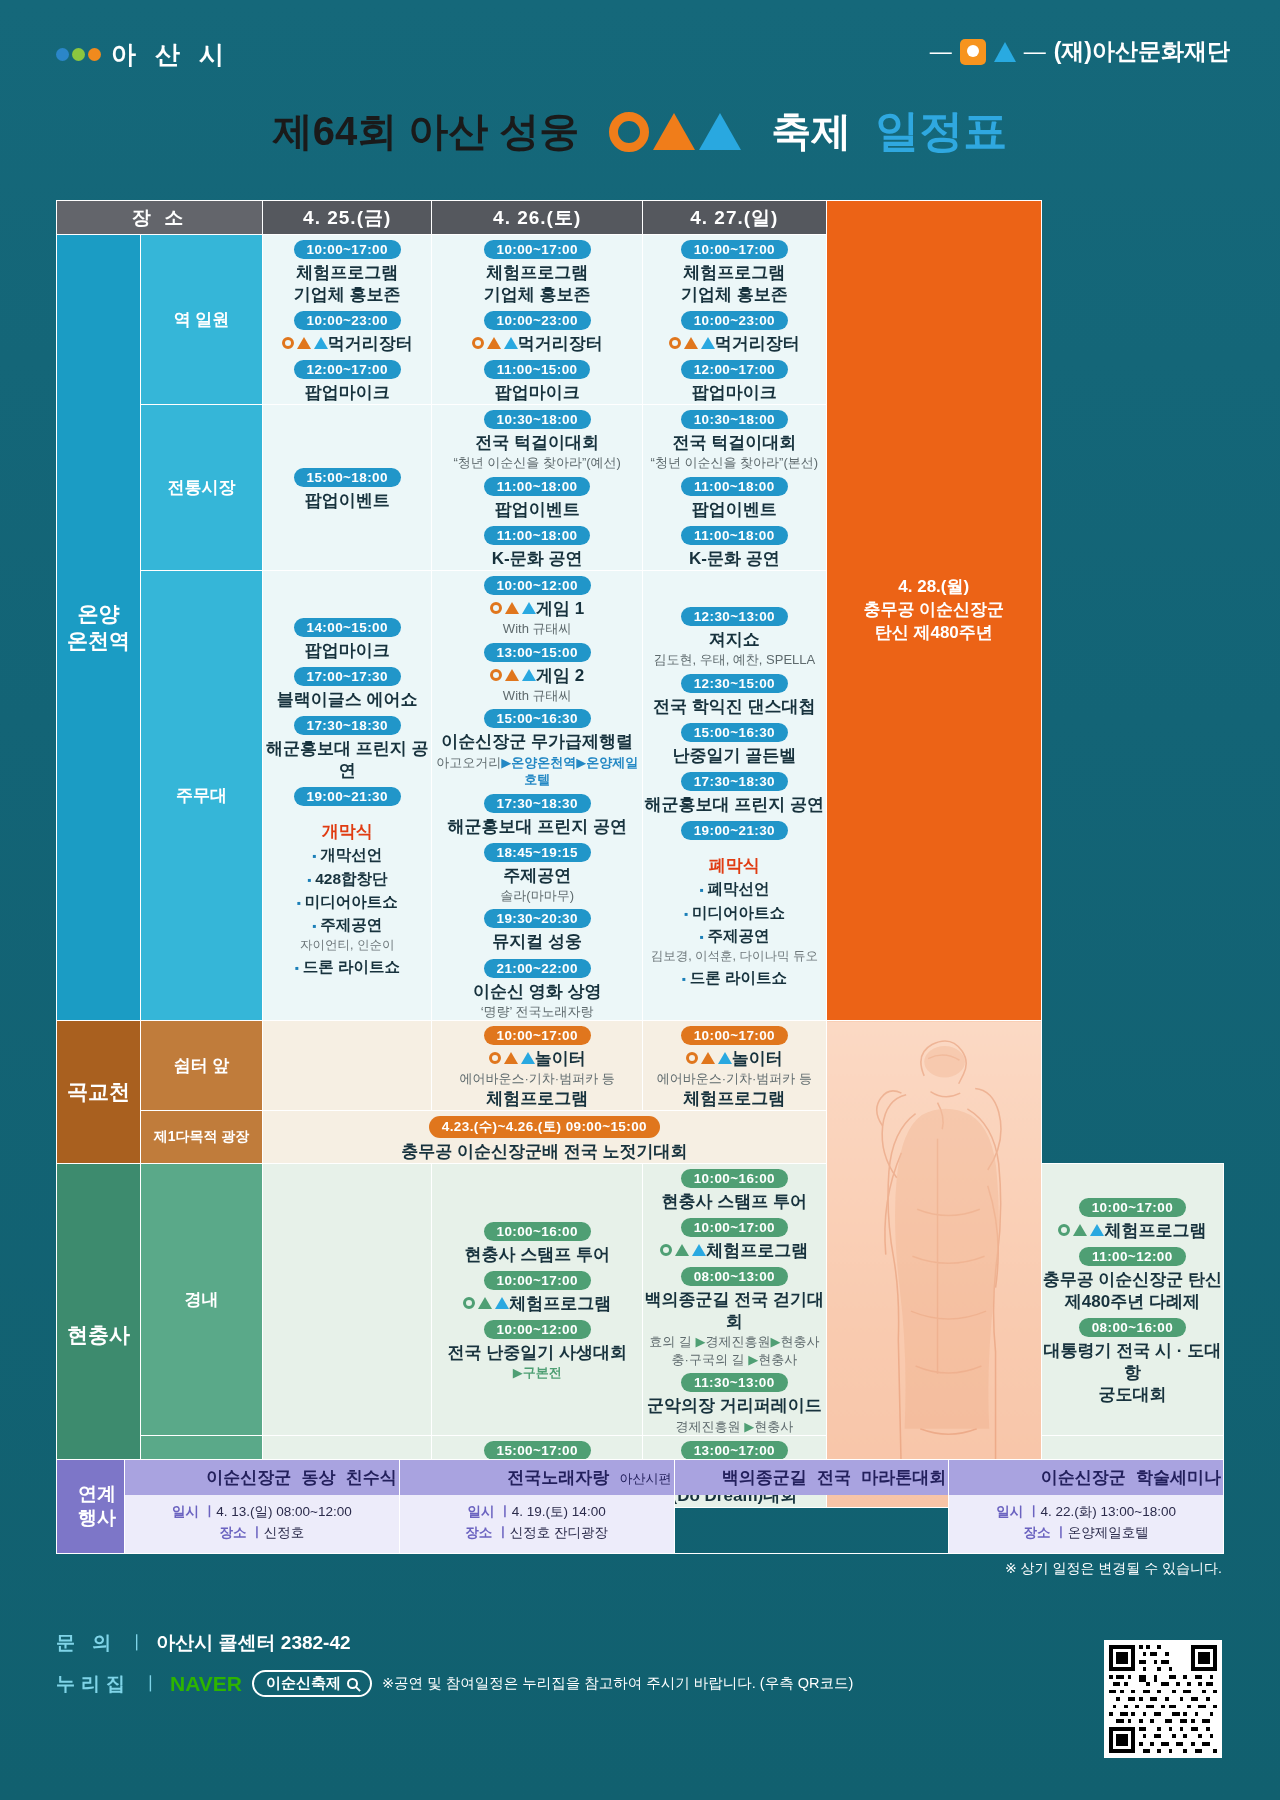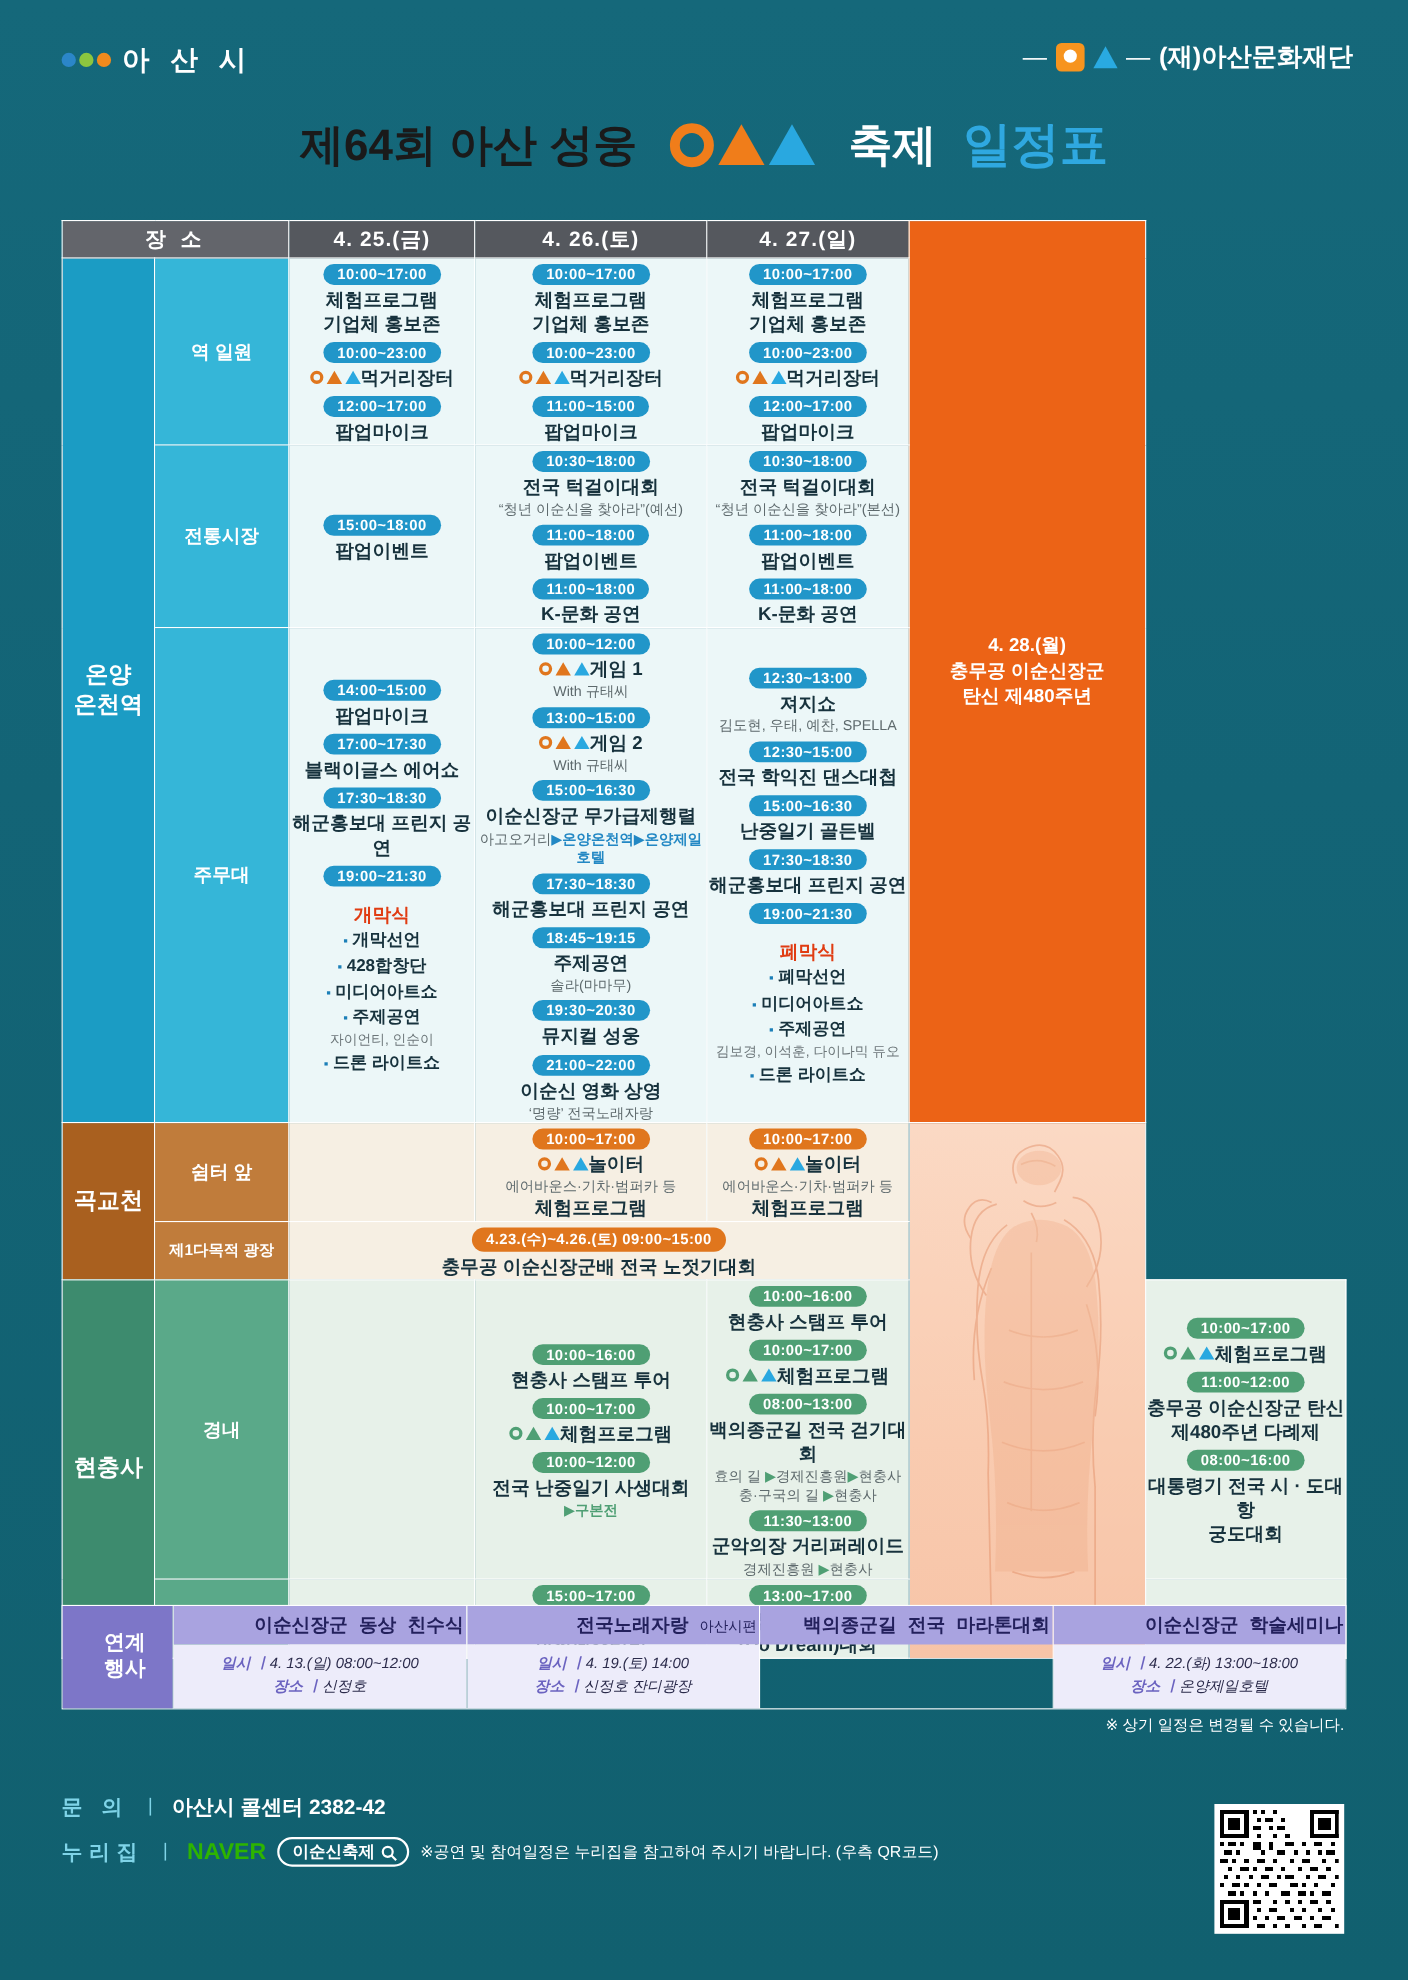--- a/index.html
+++ b/index.html
@@ -97,27 +97,27 @@
   .statue svg { position:absolute; bottom:0; left:0; width:100%; height:100%; opacity:0.45; }
 
   .merge-banner { background:#f6efe3; text-align:center; padding:7px 0; }
 
   
   .related {
     position:absolute; left:56px; width:1168px; top:1459px;
     display:flex; border:1px solid #fff;
   }
   .rel-label {
-    width:100px; background:#7d76c8; color:#fff; font-weight:bold; font-size:19px;
+    width:67px; background:#7d76c8; color:#fff; font-weight:bold; font-size:19px;
     display:flex; align-items:center; justify-content:center; text-align:center; line-height:1.3;padding-left:13px;
   }
   .rel-col { flex:1; border-left:1px solid #fff; }
   .rel-head { background:#a9a3e0; color:#23205c; font-weight:bold; font-size:17px; text-align:right; padding:6px 2px;font-family:Liberation Mono, monospace; }
   .rel-head .thin { font-size:13px; font-weight:normal; }
-  .rel-body { background:#edecfa; text-align:center; font-size:13.5px; padding:7px 2px 9px; line-height:1.55; color:#2b2b4b;font-style:italic; }
+  .rel-body { background:#edecfa; text-align:center; font-size:13.5px; padding:7px 2px 9px; line-height:1.55; color:#2b2b4b; }
   .rel-body .k { color:#6b63c0; font-weight:bold; }
 
   .notice { position:absolute; right:58px; top:1560px; color:#fff; font-size:14px; }
 
   
   .footer { position:absolute; left:56px; top:1630px; color:#fff; }
   .frow { display:flex; align-items:center; gap:10px; margin-bottom:14px; font-size:19px; }
   .flabel { color:#7fd4e8; font-weight:bold; letter-spacing:6px; }
   .fbar { color:#7fd4e8; }
   .ftext { color:#fff; font-weight:bold; }

